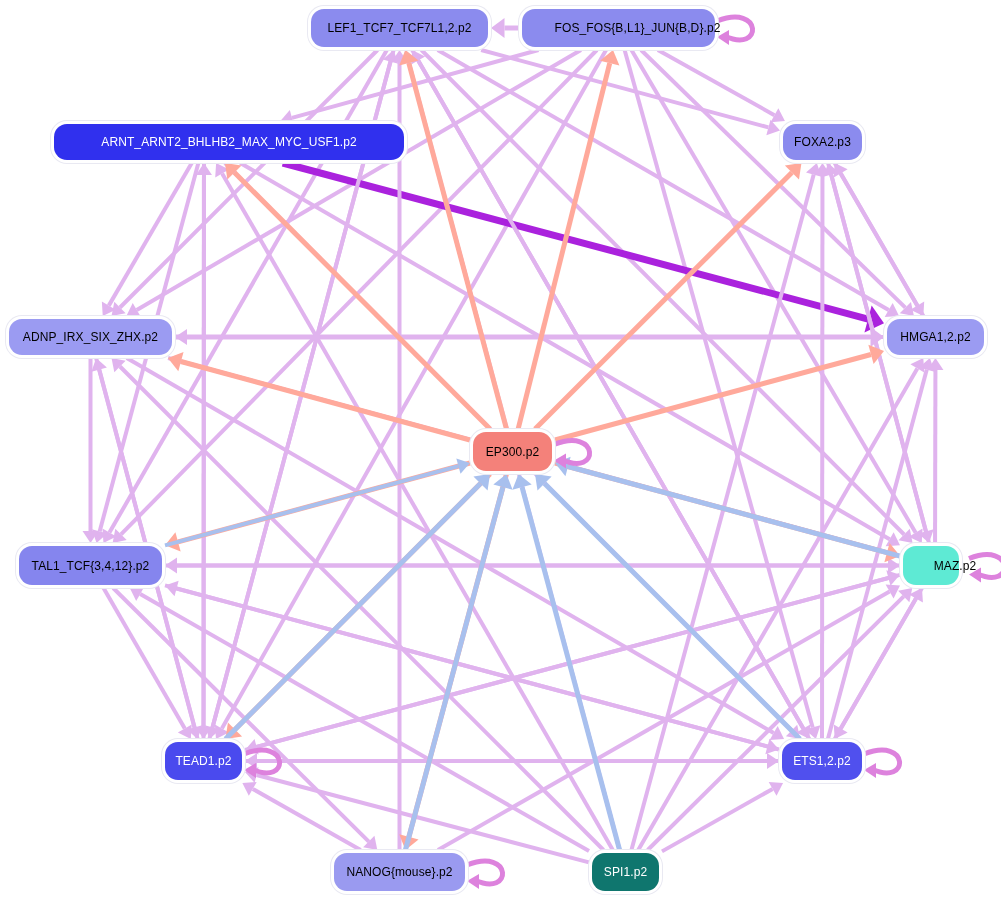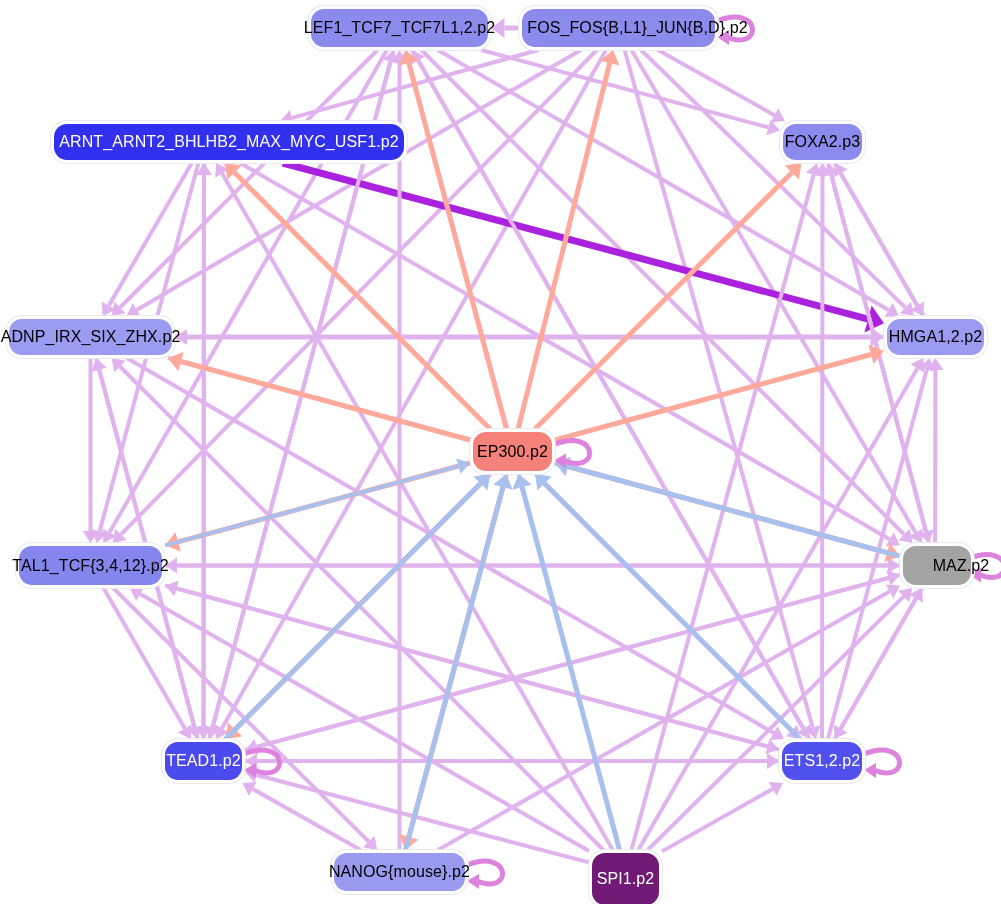--- a/index.html
+++ b/index.html
@@ -4,21 +4,21 @@
 <style>
   html,body{margin:0;padding:0;background:#ffffff;}
   body{width:1001px;height:904px;font-family:"Liberation Sans",sans-serif;overflow:hidden;}
   #canvas{position:relative;width:1001px;height:904px;background:#fff;}
   #edge-layer{position:absolute;left:0;top:0;width:1001px;height:904px;}
   .node{
     position:absolute;
     box-sizing:border-box;
     display:flex;align-items:center;justify-content:center;
     border-radius:13px;
-    font-size:16px;
+    font-size:12px;
     white-space:nowrap;
     box-shadow:0 0 0 3px #ffffff, 0 0 0 4px #e9e9f2;
     letter-spacing:0.1px;
   }
   .node-label{pointer-events:none;}
 </style>
 </head>
 <body>
 
 <div id="canvas">
@@ -390,29 +390,29 @@
       </div>
       <div class="node" style="left: 887px; top: 319px; width: 97px; height: 36px; background: rgb(155, 155, 242); color: rgb(0, 0, 0); justify-content: center;">
         <span class="node-label">HMGA1,2.p2</span>
       </div>
       <div class="node" style="left: 473px; top: 432px; width: 79px; height: 39px; background: rgb(244, 129, 122); color: rgb(0, 0, 0);">
         <span class="node-label">EP300.p2</span>
       </div>
       <div class="node" style="left: 19px; top: 546px; width: 143px; height: 39px; background: rgb(133, 133, 238); color: rgb(0, 0, 0);">
         <span class="node-label">TAL1_TCF{3,4,12}.p2</span>
       </div>
-      <div class="node" style="left: 903px; top: 546px; width: 68px; height: 39px; background: #a3a3a3; color: rgb(0, 0, 0); padding-left: 48px;">
+      <div class="node" style="left: 903px; top: 546px; width: 56px; height: 39px; background: #5eead4; color: rgb(0, 0, 0); padding-left: 48px;">
         <span class="node-label">MAZ.p2</span>
       </div>
       <div class="node" style="left: 165px; top: 742px; width: 77px; height: 38px; background: rgb(74, 74, 238); color: rgb(255, 255, 255);">
         <span class="node-label">TEAD1.p2</span>
       </div>
       <div class="node" style="left: 782px; top: 742px; width: 80px; height: 38px; background: rgb(80, 80, 238); color: rgb(255, 255, 255);">
         <span class="node-label">ETS1,2.p2</span>
       </div>
       <div class="node" style="left: 334px; top: 853px; width: 131px; height: 38px; background: rgb(154, 154, 240); color: rgb(0, 0, 0);">
         <span class="node-label">NANOG{mouse}.p2</span>
       </div>
-      <div class="node" style="left: 592px; top: 853px; width: 67px; height: 52px; background: #701a75; color: rgb(255, 255, 255); text-align: center;">
+      <div class="node" style="left: 592px; top: 853px; width: 67px; height: 38px; background: #0f766e; color: rgb(255, 255, 255); text-align: center;">
         <span class="node-label">SPI1.p2</span>
       </div>
     </div>
 </div>
 
 </body></html>

